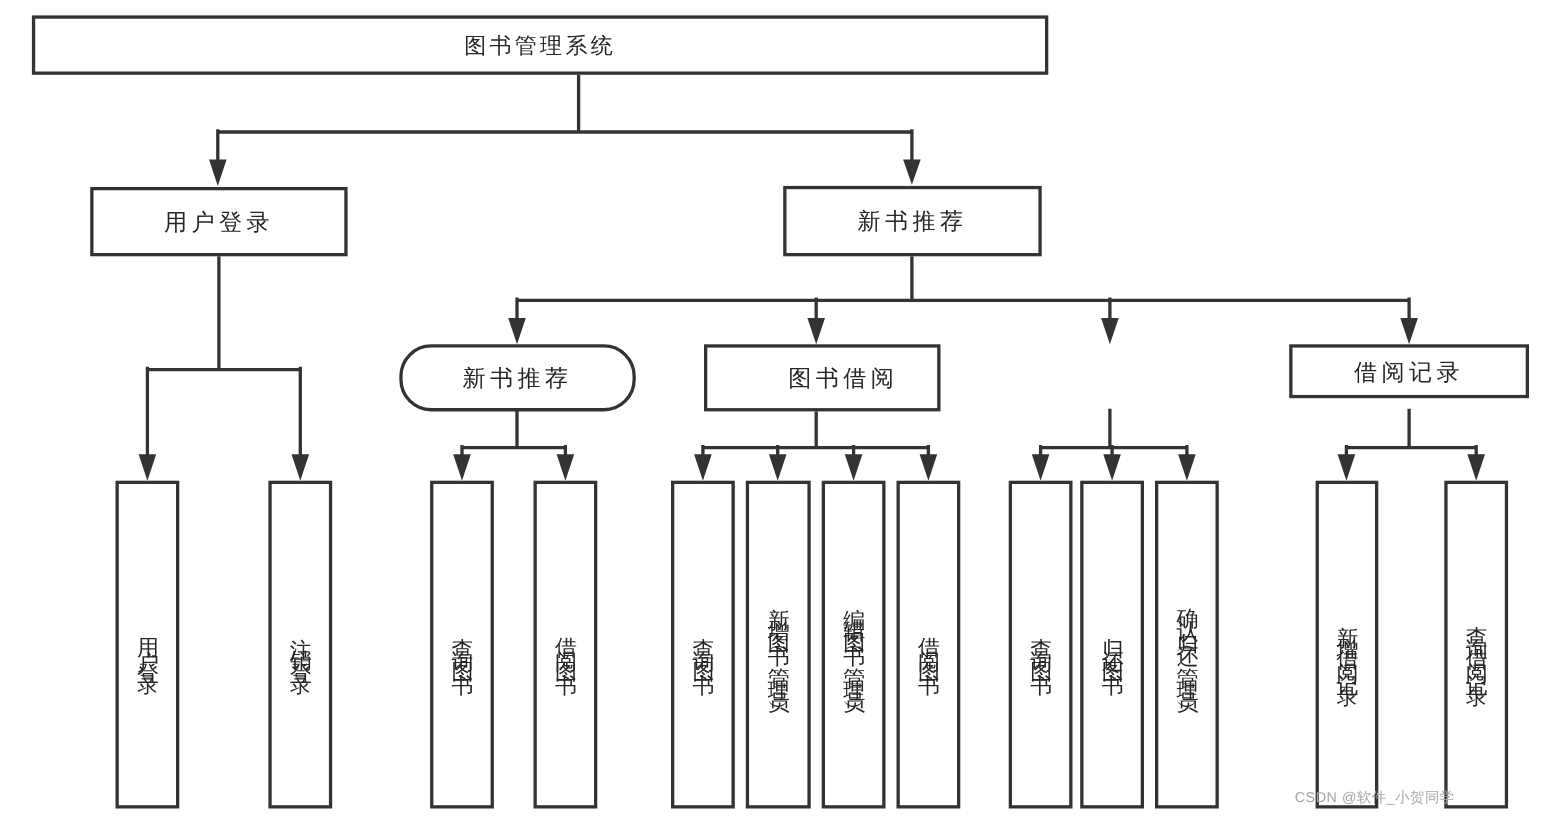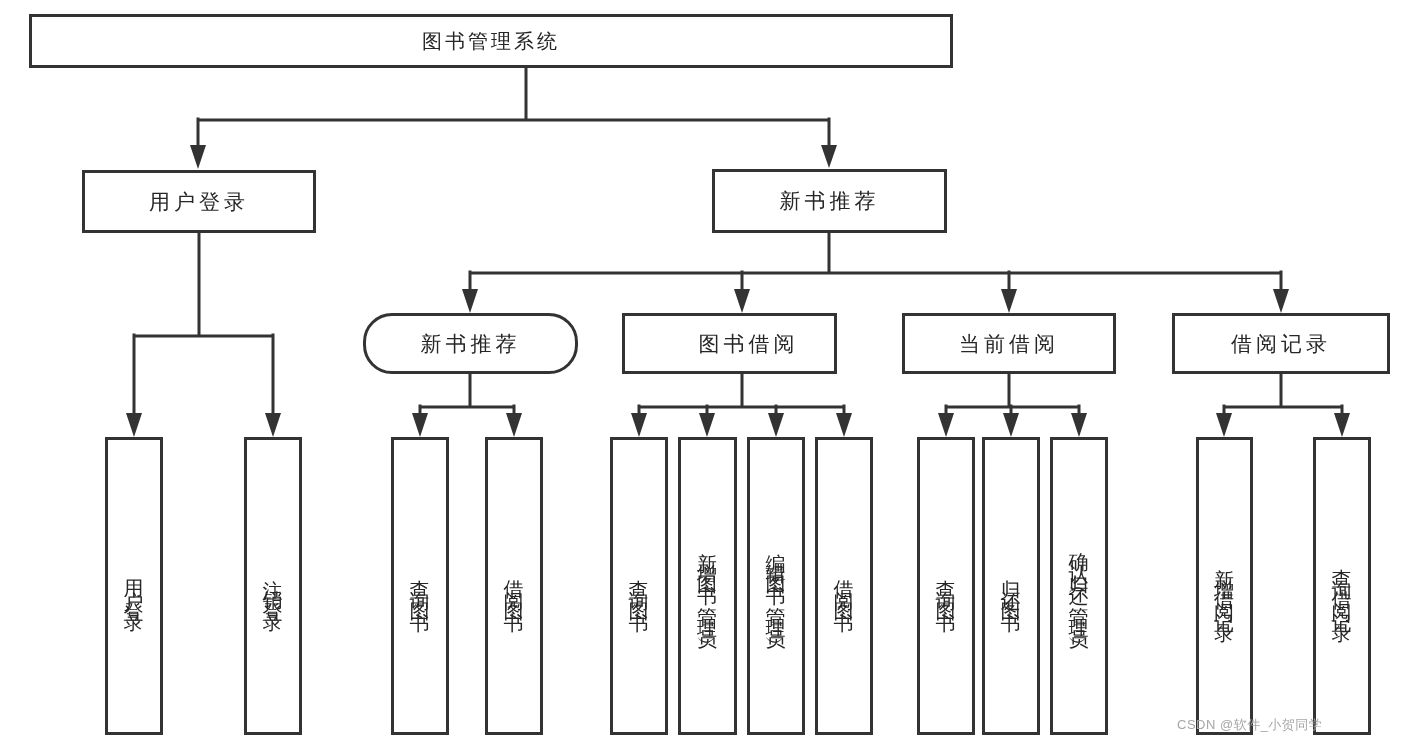--- a/index.html
+++ b/index.html
@@ -123,23 +123,22 @@
       <path d="M1334 413 H1350 L1342 437 Z"></path>
     </g>
   </svg>
 
   <div class="node root" style="left:29px; top:14px; width:924px; height:54px;">图书管理系统</div>
 
   <div class="node branch" style="left:82px; top:170px; width:234px; height:63px;">用户登录</div>
   <div class="node branch" style="left:712px; top:169px; width:235px; height:64px;">新书推荐</div>
 
   <div class="node branch" style="left:363px; top:313px; width:215px; height:61px;border-radius:29px;">新书推荐</div>
-  <div class="node branch" style="left:622px; top:313px; width:215px; height:61px;padding-left:38px;">图书借阅</div>
-  <div class="node branch" style="left:902px; top:313px; width:214px; height:61px;">当前借阅</div>
-  <div class="node branch" style="left:1172px; top:313px; width:218px; height:61px;">借阅记录</div>
+  <div class="node branch" style="left:640px; top:313px; width:215px; height:61px;padding-left:38px;">图书借阅</div>
+  <div class="node branch" style="left:1172px; top:313px; width:218px; height:49px;">借阅记录</div>
 
   <div class="node leaf" style="left:105px; top:437px; width:58px; height:298px;">用户登录</div>
   <div class="node leaf" style="left:244px; top:437px; width:58px; height:298px;">注销登录</div>
 
   <div class="node leaf" style="left:391px; top:437px; width:58px; height:298px;">查询图书</div>
   <div class="node leaf" style="left:485px; top:437px; width:58px; height:298px;">借阅图书</div>
 
   <div class="node leaf" style="left:610px; top:437px; width:58px; height:298px;">查询图书</div>
   <div class="node leaf" style="left:678px; top:437px; width:59px; height:298px;">新增图书（管理员）</div>
   <div class="node leaf" style="left:747px; top:437px; width:58px; height:298px;">编辑图书（管理员）</div>

